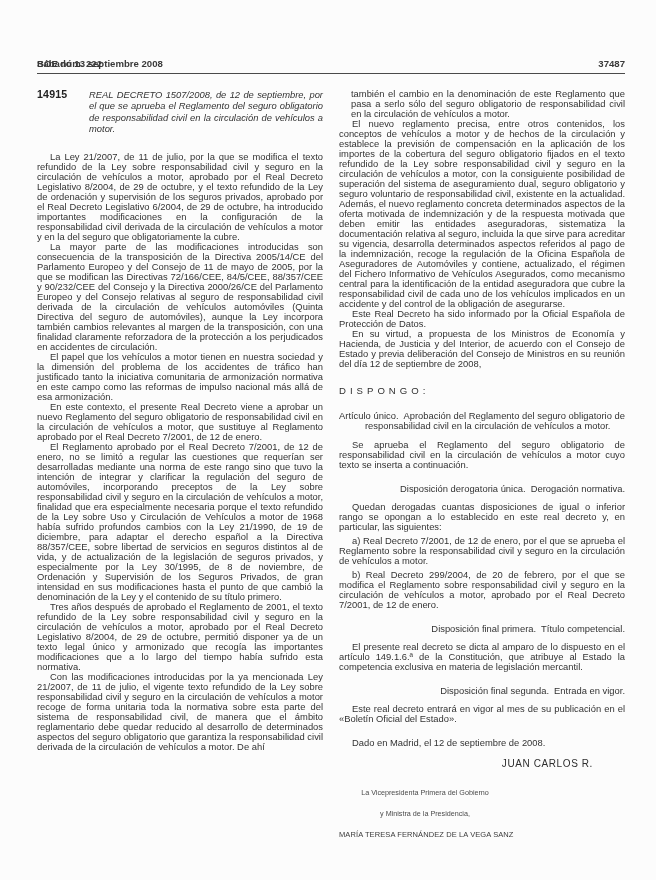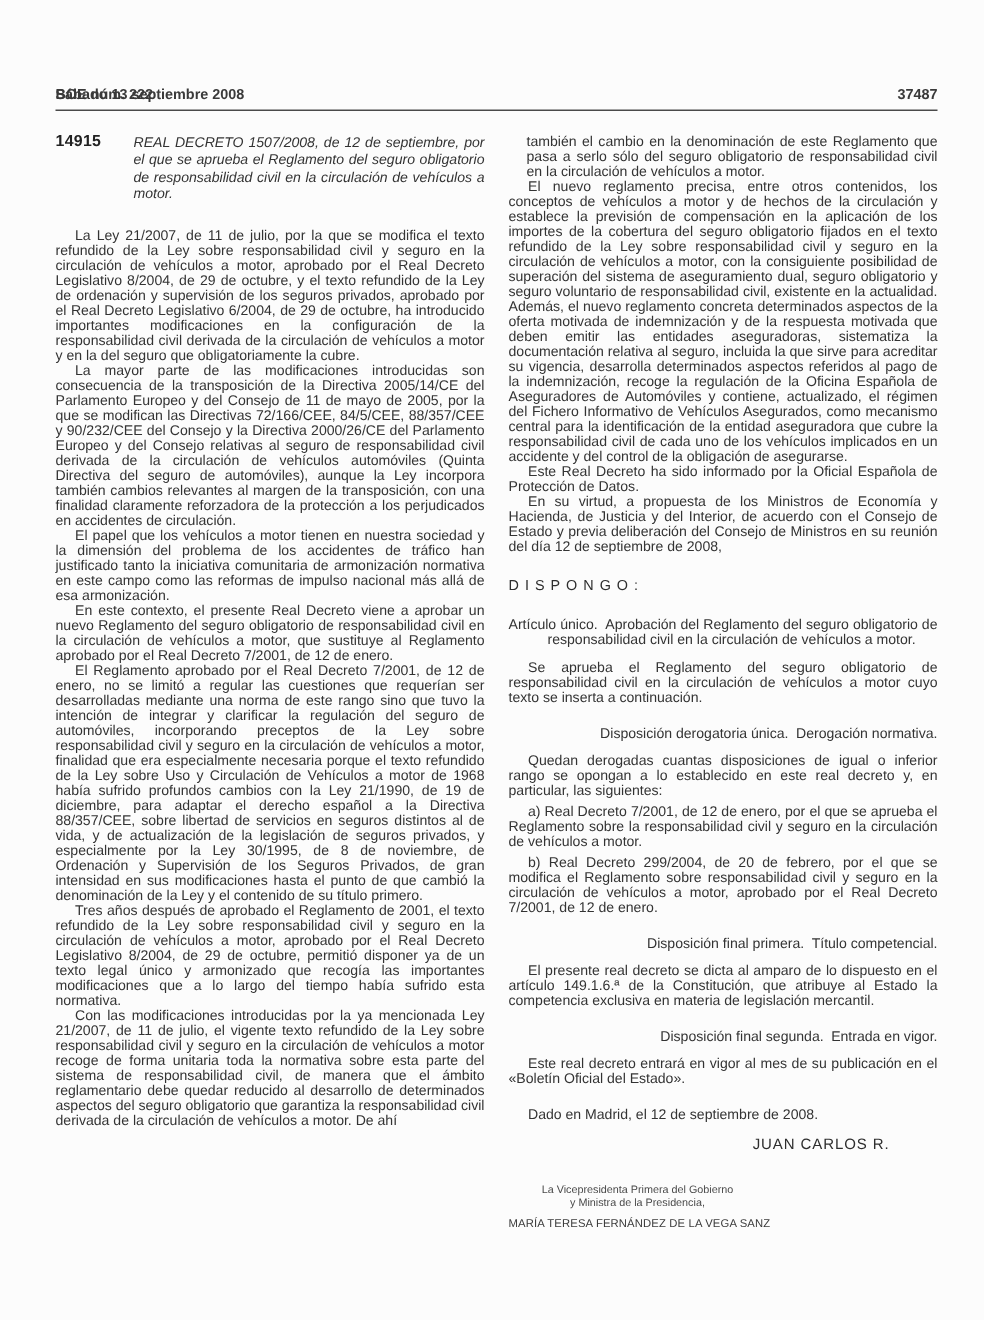--- a/index.html
+++ b/index.html
@@ -58,21 +58,21 @@
   }
   .hdg{margin:14px 0 8px 0;text-indent:0;text-align:right;}
   .it{margin-left:5px;}
   .dado{margin-top:14px;text-indent:13px;}
   .king{
     margin:11px 32px 0 0;text-align:right;text-indent:0;
     font-size:10px;letter-spacing:0.6px;color:#2e2e2e;
   }
   .sig{margin-top:19px;width:172px;}
   .sigrole{
-    margin:0;font-size:7.2px;line-height:9px;text-align:center;
+    margin:12px;font-size:7.2px;line-height:9px;text-align:center;
     color:#4a4a4a;text-indent:0;
   }
   .signame{
     margin:5px 0 0 0;font-size:7.5px;line-height:9px;text-align:left;
     text-indent:0;white-space:nowrap;color:#3a3a3a;letter-spacing:0.1px;
   }
 </style>
 </head>
 <body>
 

